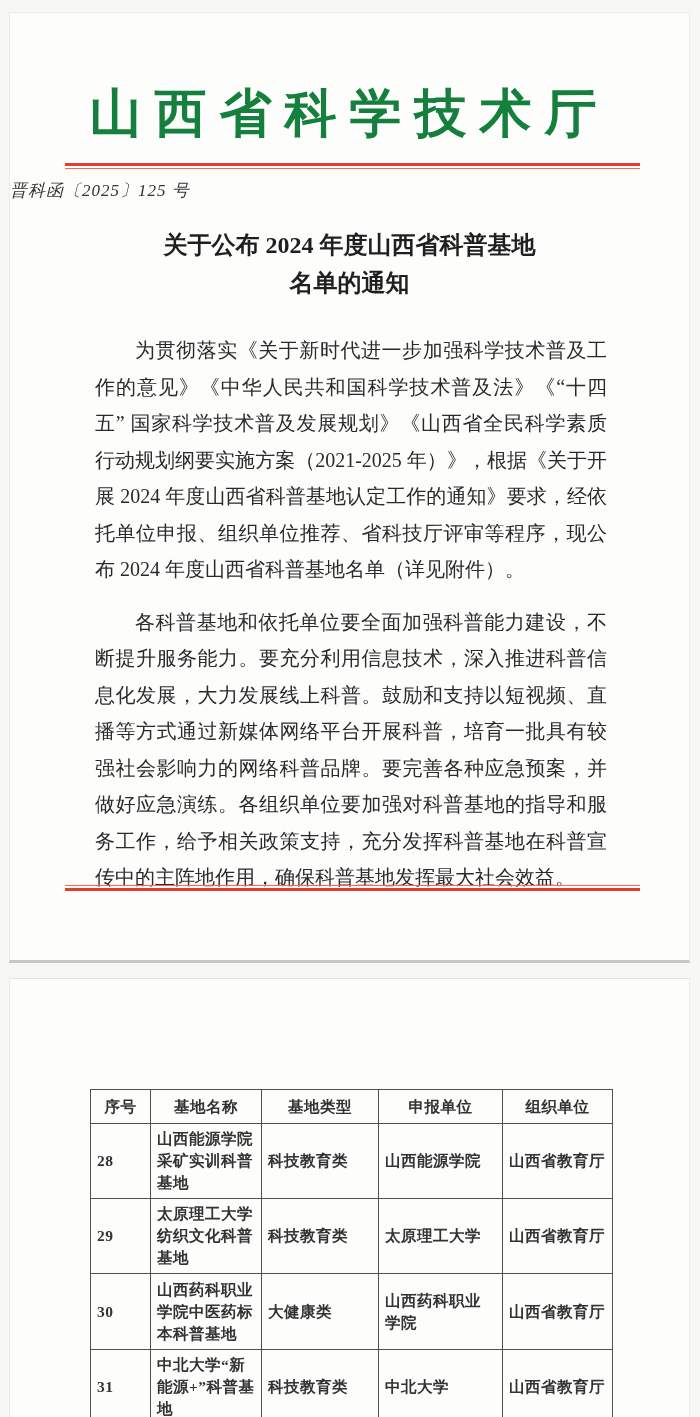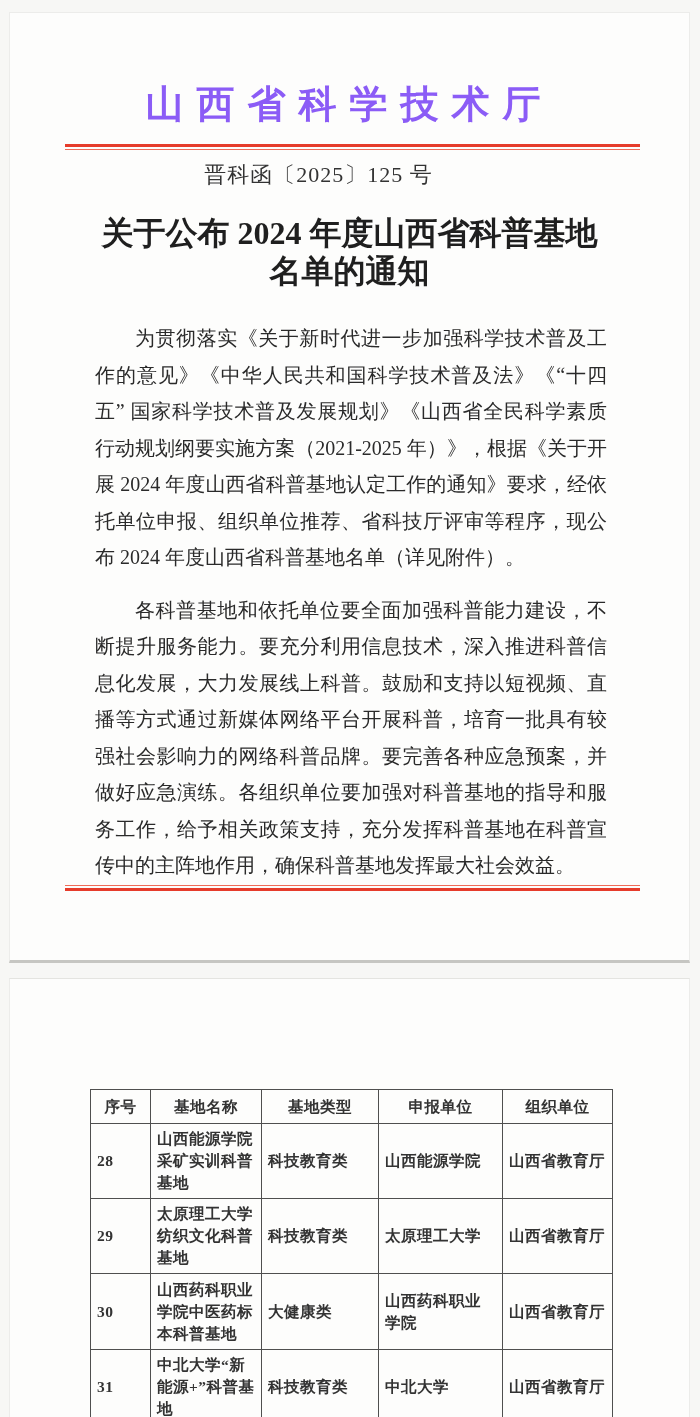--- a/index.html
+++ b/index.html
@@ -26,43 +26,44 @@
   }
   .page-2 {
     top: 978px;
     height: 500px;
     border-top: 1px solid #e4e4e0;
   }
   
   .agency-header {
     margin-top: 66px;
     text-align: center;
-    font-size: 38px;
+    font-size: 52px;
     font-weight: bold;
     letter-spacing: 13px;
-    color: #8b5cf6;
+    color: #15803d;
     white-space: nowrap;
   }
   .red-rule { margin: 14px 49px 0 55px; }
   .red-rule .thick { height: 3px; background: #e63c2b; }
   .red-rule .thin  { height: 1px; background: #ef6b58; margin-top: 2px; }
   .red-rule-bottom { position: absolute; left: 55px; right: 49px; top: 872px; }
   .red-rule-bottom .thin  { height: 1px; background: #ef6b58; margin-bottom: 2px; }
   .red-rule-bottom .thick { height: 3px; background: #e63c2b; }
   .doc-number {
     margin: 10px 62px 0 0;
-    text-align: center;
-    font-size: 22px;
+    text-align: left;
+    font-size: 17px;
     letter-spacing: 1px;
     color: #333;
+    font-style: italic;
   }
   .doc-title {
     margin-top: 24px;
     text-align: center;
-    font-size: 32px;
+    font-size: 24px;
     font-weight: bold;
     line-height: 38px;
     color: #1f1f1f;
   }
   .doc-body {
     margin: 30px 66px 0 69px;
     font-size: 20px;
     line-height: 36.5px;
     text-align: justify;
     color: #2a2a2a;

